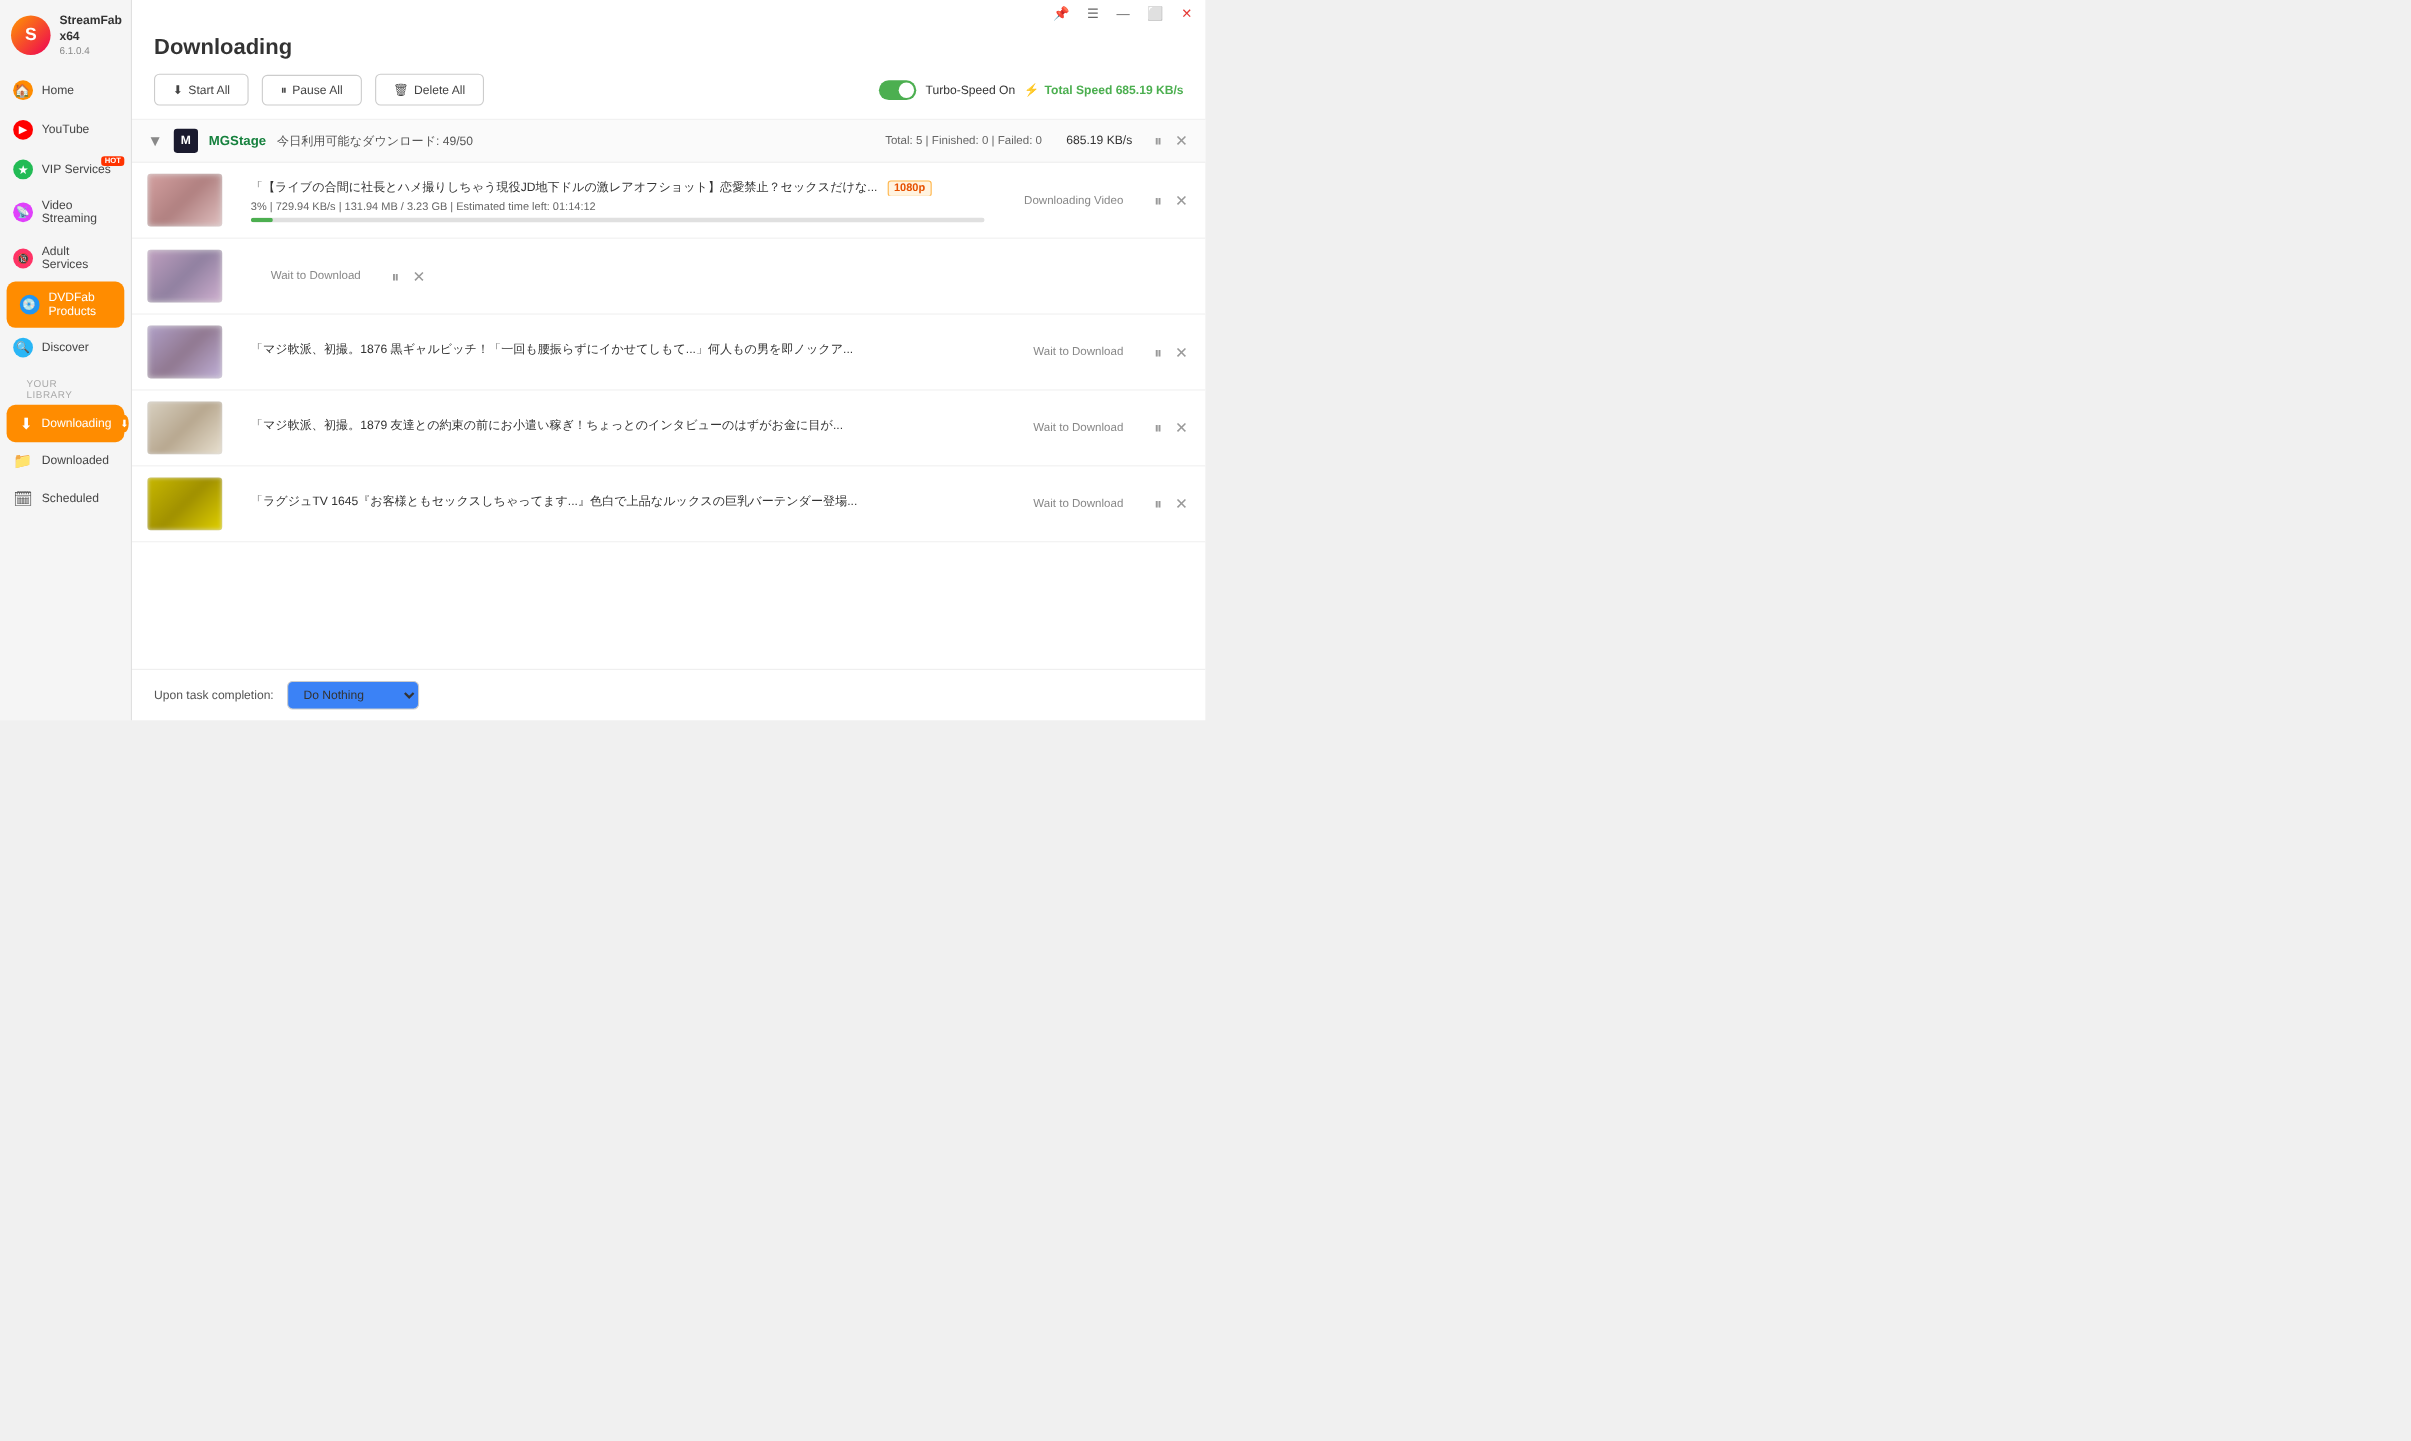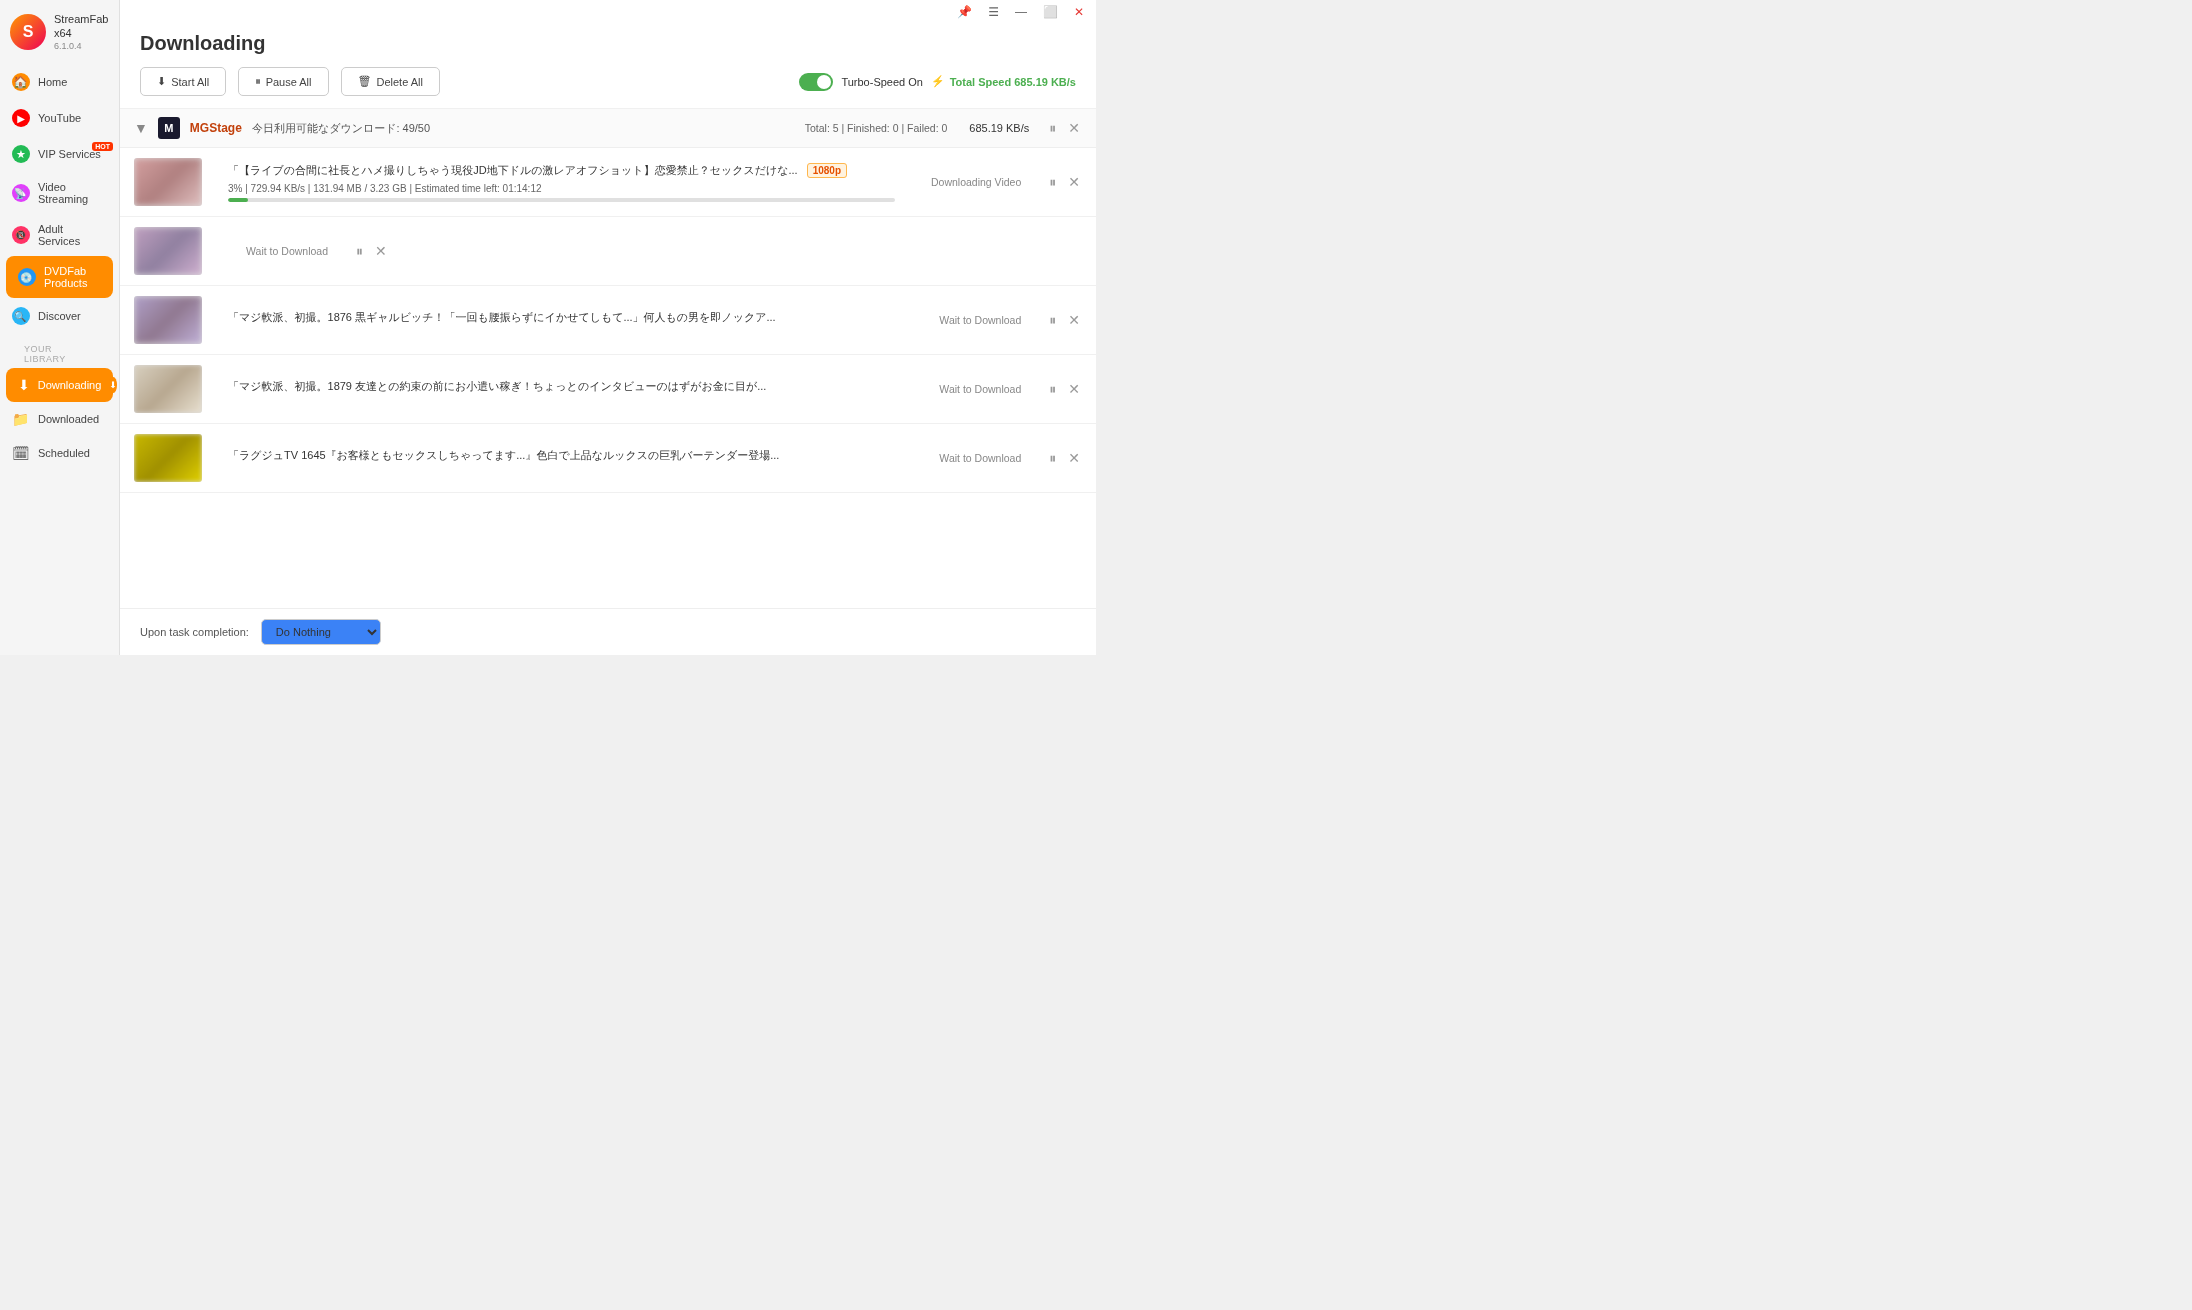--- a/index.html
+++ b/index.html
@@ -21,21 +21,21 @@
       gap: 8px;
     }
     .logo-circle {
       width: 36px; height: 36px;
       background: linear-gradient(135deg, #f90, #e05);
       border-radius: 50%;
       display: flex; align-items: center; justify-content: center;
       flex-shrink: 0;
     }
     .logo-text { font-size: 10px; line-height: 1.3; }
-    .logo-text .brand { font-weight: normal; font-size: 11px; color: #333; }
+    .logo-text .brand { font-weight: bold; font-size: 11px; color: #333; }
     .logo-text .version { color: #888; font-size: 9px; }
 
     .nav-item {
       display: flex; align-items: center; gap: 8px;
       padding: 9px 12px;
       cursor: pointer;
       font-size: 11px;
       color: #444;
       position: relative;
     }
@@ -167,21 +167,21 @@
     .group-logo {
       width: 22px; height: 22px;
       background: #1a1a2e;
       color: white;
       font-weight: bold;
       font-size: 11px;
       display: flex; align-items: center; justify-content: center;
       border-radius: 3px;
       flex-shrink: 0;
     }
-    .group-name { font-weight: 600; color: #c2410c; font-size: 12px; }
+    .group-name { font-weight: 600; color: #15803d; font-size: 12px; }
     .group-quota { color: #555; font-size: 11px; }
     .group-stats { margin-left: auto; color: #666; font-size: 10.5px; }
     .group-speed { color: #333; font-size: 11px; font-weight: 500; margin-left: 12px; }
     .group-actions { display: flex; gap: 8px; margin-left: 8px; }
     .collapse-btn { cursor: pointer; color: #888; font-size: 14px; }
 
     .download-item {
       display: flex;
       align-items: center;
       padding: 10px 14px;

